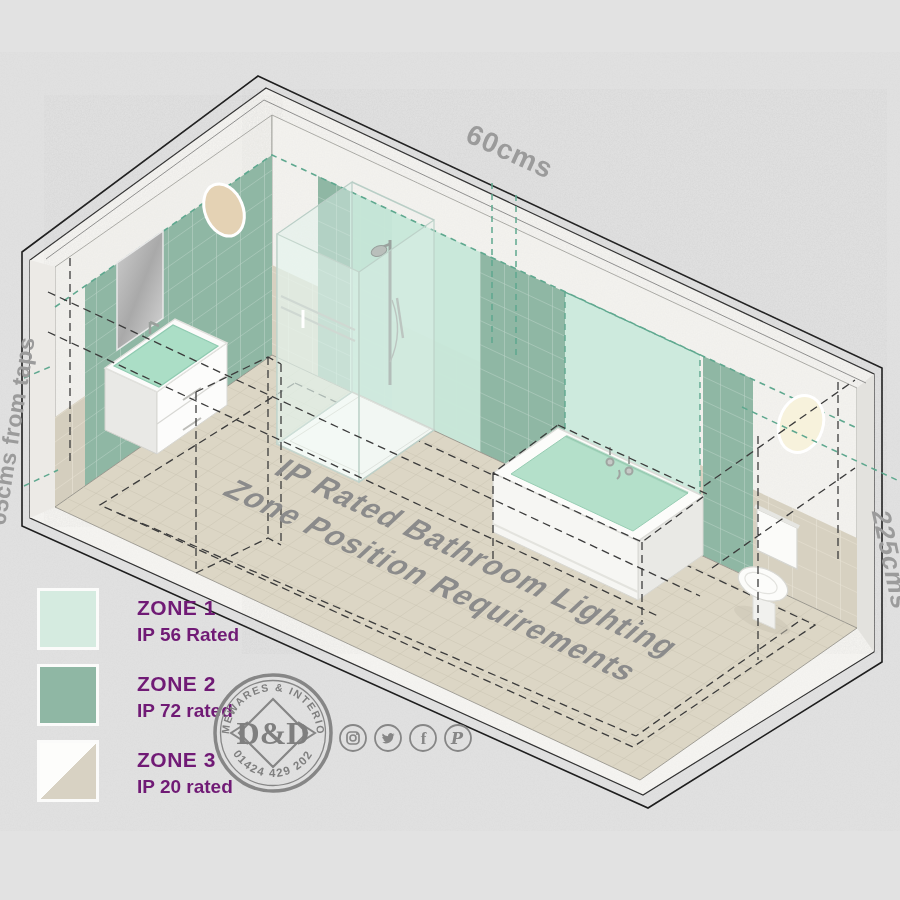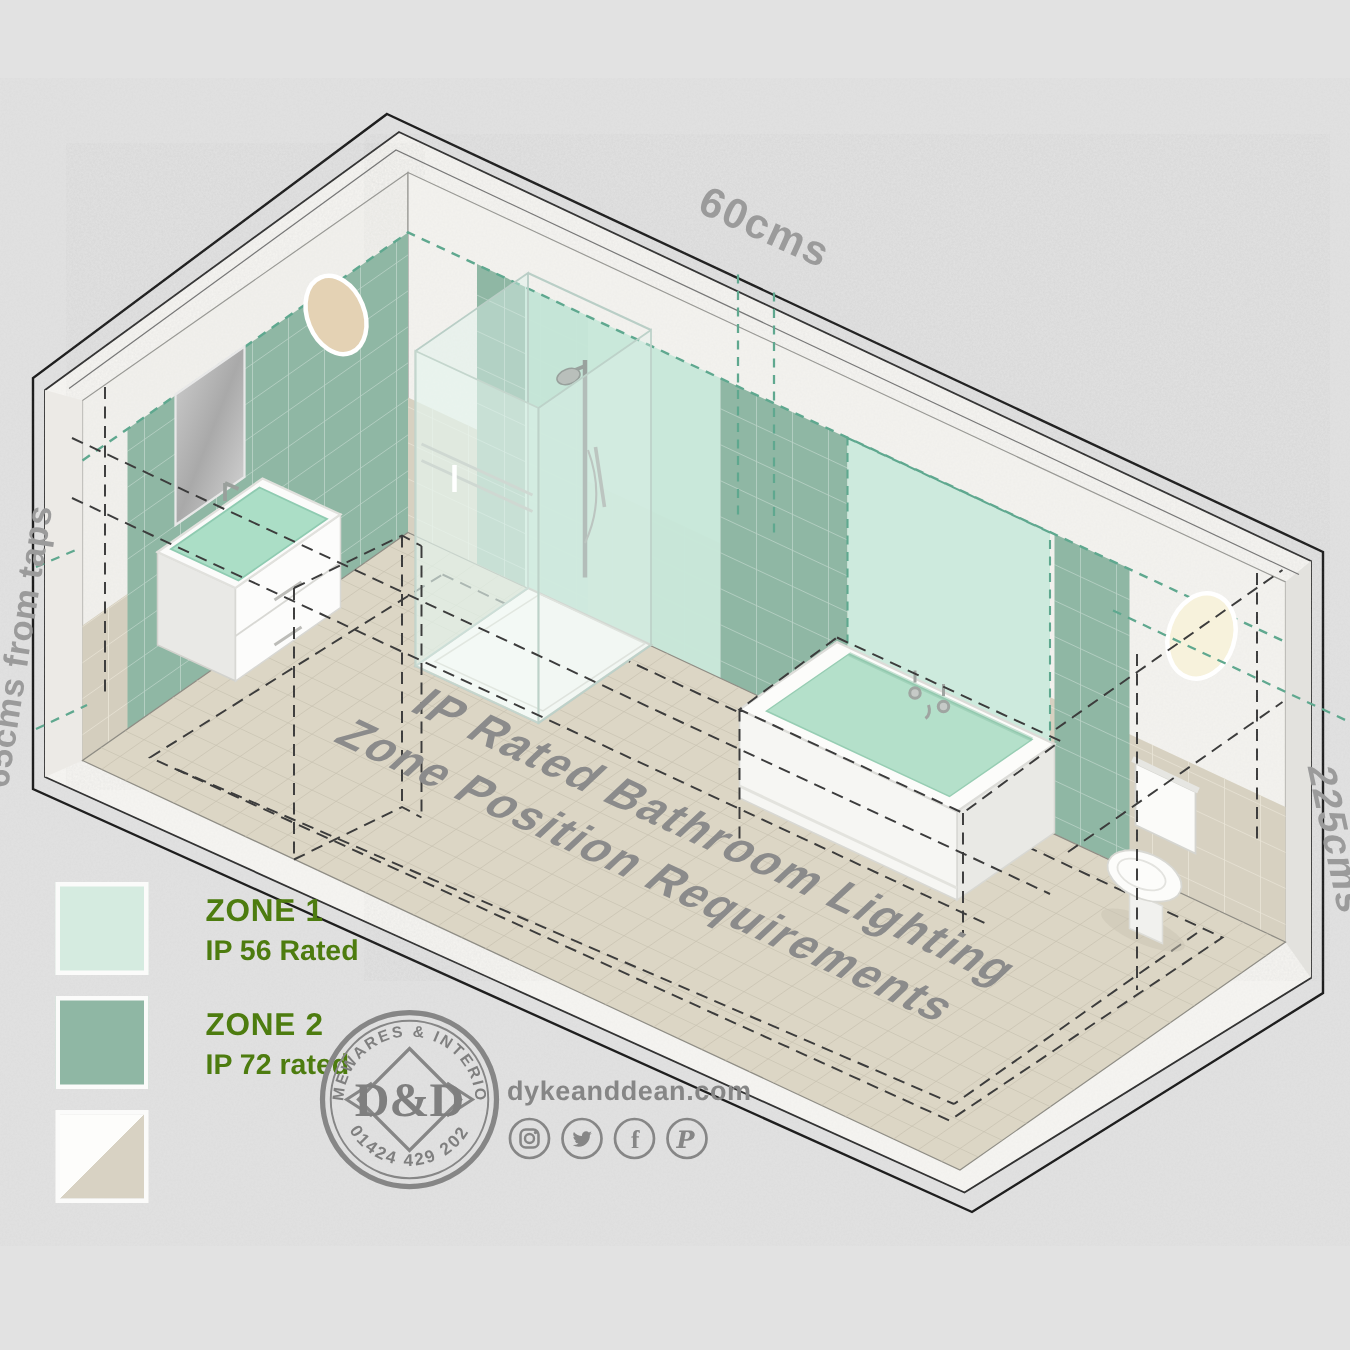--- a/index.html
+++ b/index.html
@@ -6,21 +6,21 @@
             font-family:"Liberation Sans",sans-serif;}
   #stage{position:relative;width:900px;height:900px;background:#e2e2e2;}
   #scene{position:absolute;left:0;top:0;}
   
   .legend{position:absolute;left:37px;top:588px;width:280px;}
   .legend-item{position:absolute;left:0;display:flex;align-items:flex-start;}
   .swatch{width:56px;height:56px;border:3px solid #fbfbfa;box-sizing:content-box;flex:0 0 auto;}
   .swatch-zone1{background:#d5ebe0;}
   .swatch-zone2{background:#8fb7a4;}
   .swatch-zone3{background:linear-gradient(135deg,#fdfdfb 0%,#fdfdfb 50%,#d8d2c3 50%,#d8d2c3 100%);}
-  .legend-text{margin-left:38px;padding-top:6px;color:#4d7c0f;line-height:27px;}
+  .legend-text{margin-left:38px;padding-top:6px;color:#701a75;line-height:27px;}
   .legend-zone{font-weight:700;font-size:21px;letter-spacing:.5px;}
   .legend-rating{font-weight:600;font-size:19px;}
   
   .contact{position:absolute;left:338px;top:717px;color:#868686;}
   .website{font-weight:700;font-size:18px;letter-spacing:.4px;}
   .social-row{display:flex;gap:5px;margin-top:6px;}
   .hashtag{font-weight:700;font-size:17px;margin-top:5px;letter-spacing:.3px;}
   svg text{user-select:none;}
 </style>
 </head>
@@ -195,20 +195,24 @@
     </div>
     <div class="legend-item" style="top:76px;">
       <div class="swatch swatch-zone2"></div>
       <div class="legend-text">
         <div class="legend-zone">ZONE 2</div>
         <div class="legend-rating">IP 72 rated</div>
       </div>
     </div>
     <div class="legend-item" style="top:152px;">
       <div class="swatch swatch-zone3"></div>
+      <div class="legend-text">
+        <div class="legend-zone">ZONE 3</div>
+        <div class="legend-rating">IP 20 rated</div>
+      </div>
     </div>
   </div>
 
   <svg width="140" height="140" viewBox="0 0 140 140" style="position:absolute;left:203px;top:663px;">
     <defs>
       <path id="arcTop" d="M 26 72 A 44 44 0 0 1 114 72" fill="none"></path>
       <path id="arcBottom" d="M 24 68 A 46 46 0 0 0 116 68" fill="none"></path>
     </defs>
     <circle cx="70" cy="70" r="58" fill="none" stroke="#868686" stroke-width="3.5"></circle>
     <circle cx="70" cy="70" r="52.5" fill="none" stroke="#868686" stroke-width="1.3"></circle>
@@ -218,21 +222,20 @@
     <text font-family="Liberation Sans, sans-serif" font-size="11.5" font-weight="700" fill="#7f7f7f" letter-spacing="1.6">
       <textPath href="#arcBottom" startOffset="50%" text-anchor="middle">01424 429 202</textPath>
     </text>
     <polygon points="70,36 104,70 70,104 36,70" fill="none" stroke="#868686" stroke-width="2.2"></polygon>
     <polyline points="45,59 28,70 45,81" fill="none" stroke="#868686" stroke-width="2"></polyline>
     <polyline points="95,59 112,70 95,81" fill="none" stroke="#868686" stroke-width="2"></polyline>
     <text x="70" y="81" text-anchor="middle" font-family="Liberation Serif, serif" font-weight="700" font-size="32" fill="#7f7f7f">D&amp;D</text>
   </svg>
 
   <div class="contact">
-    <div class="website">dykeanddean.com</div>
     <div class="social-row">
       <svg width="30" height="30" viewBox="-15 -15 30 30">
         <circle r="13" fill="none" stroke="#868686" stroke-width="1.8"></circle>
         <rect x="-6" y="-6" width="12" height="12" rx="3.5" fill="none" stroke="#868686" stroke-width="1.7"></rect>
         <circle r="3" fill="none" stroke="#868686" stroke-width="1.6"></circle>
         <circle cx="4" cy="-4" r="1.1" fill="#868686"></circle>
       </svg>
       <svg width="30" height="30" viewBox="-15 -15 30 30">
         <circle r="13" fill="none" stroke="#868686" stroke-width="1.8"></circle>
         <path transform="scale(0.58) translate(-12,-11)" fill="#868686" d="M23.4 4.8c-.8.37-1.7.62-2.6.73a4.6 4.6 0 0 0 2-2.53c-.88.52-1.86.9-2.9 1.1A4.55 4.55 0 0 0 12 7.1c0 .36.03.7.1 1.04A12.9 12.9 0 0 1 2.74 3.4a4.55 4.55 0 0 0 1.4 6.07c-.74-.03-1.44-.23-2.05-.57v.06c0 2.2 1.56 4.03 3.64 4.44-.67.2-1.37.2-2.06.08a4.56 4.56 0 0 0 4.25 3.16A9.1 9.1 0 0 1 1.2 18.5 12.8 12.8 0 0 0 8.17 20.5c8.35 0 12.92-6.92 12.92-12.93l-.02-.6c.9-.63 1.66-1.43 2.33-2.17z"></path>

